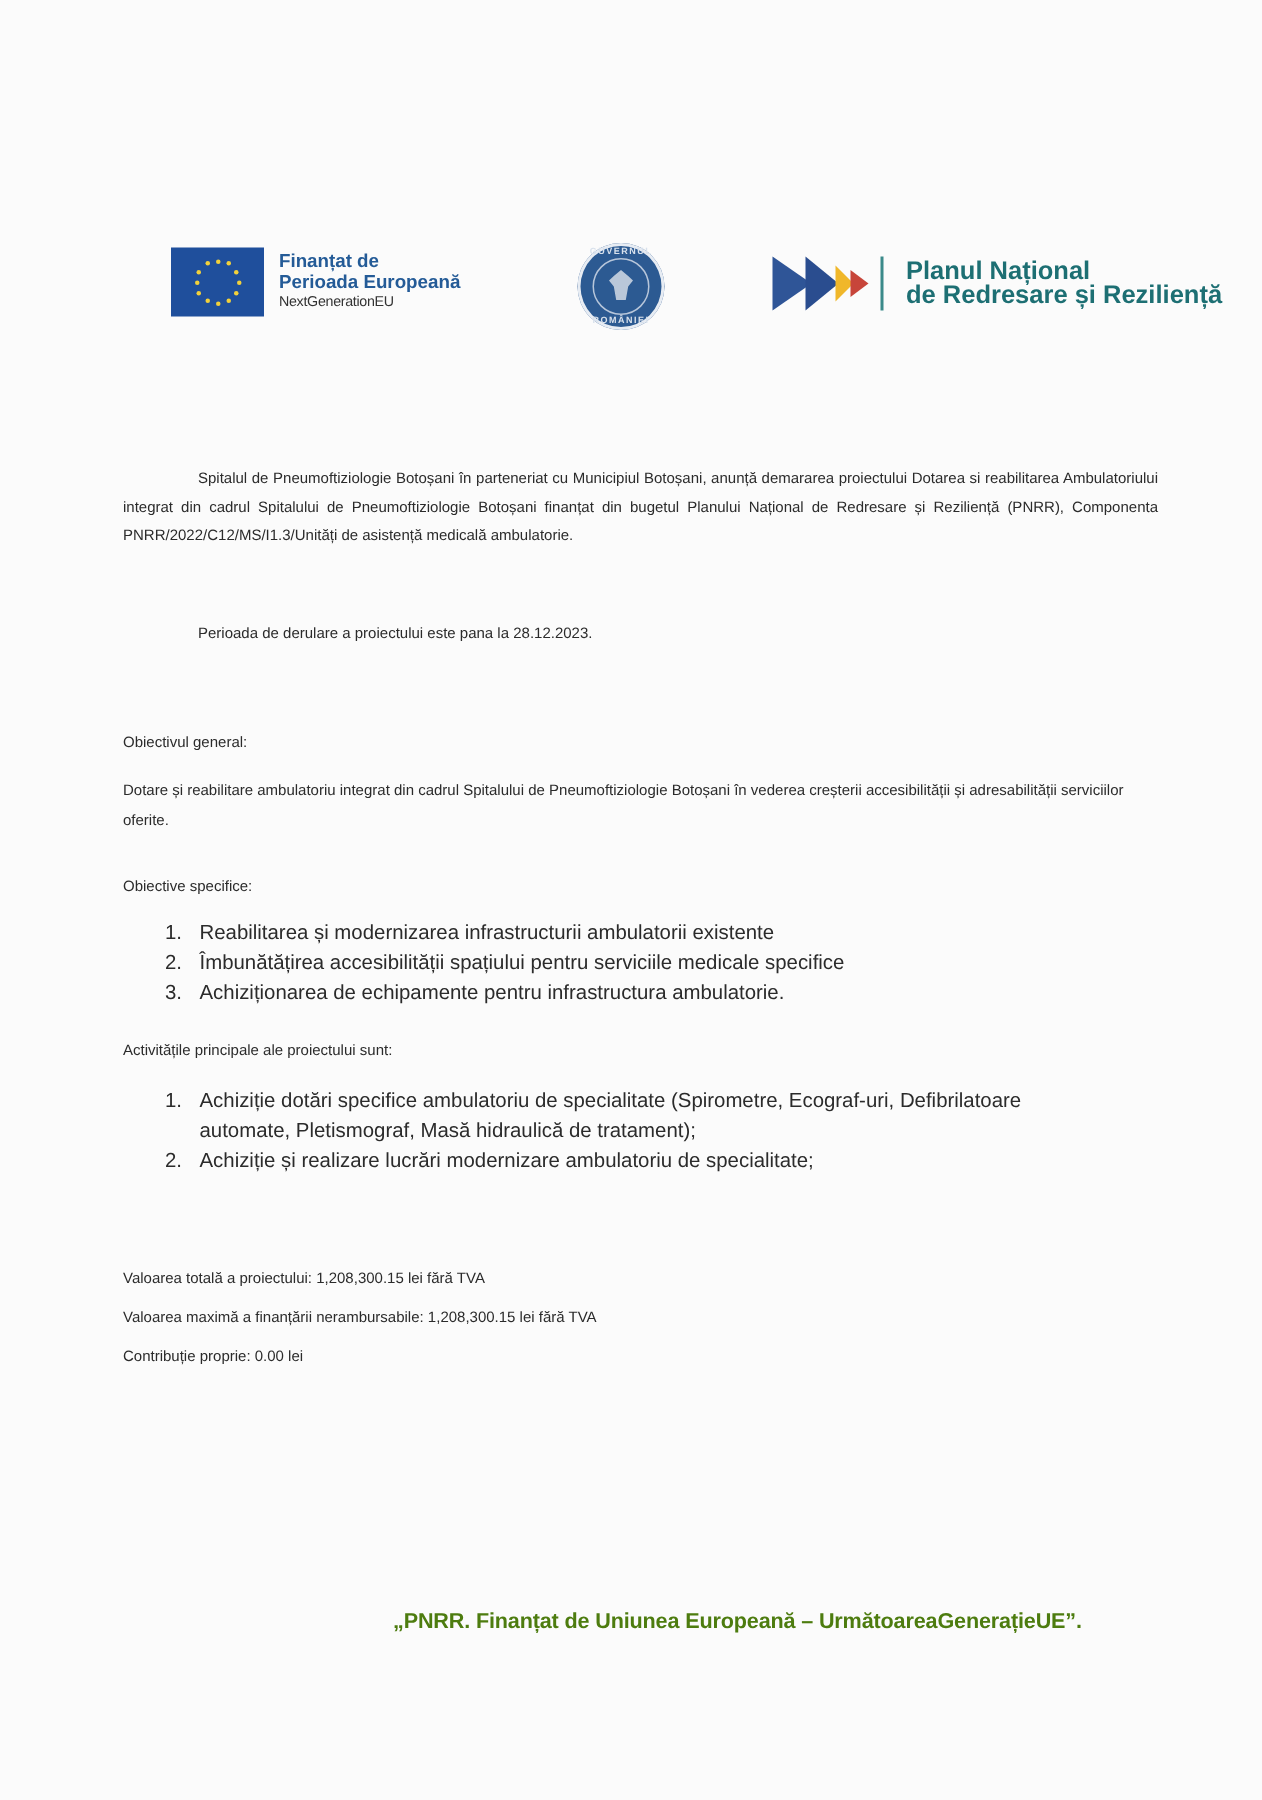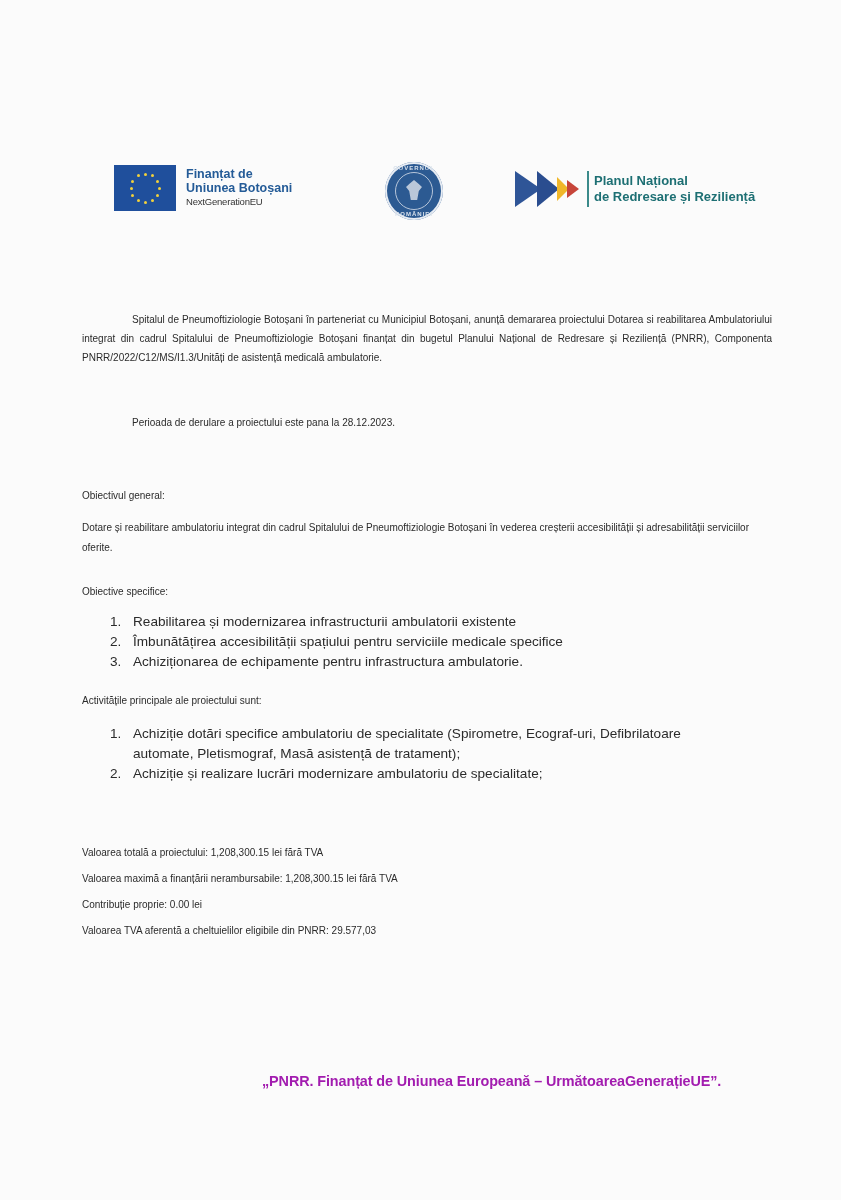--- a/index.html
+++ b/index.html
@@ -31,39 +31,39 @@
   .logo-gov .ring-bottom { position: absolute; left: 0; bottom: 3px; width: 58px; text-align: center; font-size: 6px; color: #d8e1ec; letter-spacing: 1px; font-weight: bold; }
 
   .logo-pnrr { position: absolute; left: 515px; top: 155px; display: flex; align-items: center; }
   .pnrr-mark { width: 68px; height: 36px; position: relative; }
   .pnrr-mark .tri { position: absolute; top: 0; width: 0; height: 0; border-top: 18px solid transparent; border-bottom: 18px solid transparent; }
   .pnrr-mark .t1 { left: 0; border-left: 26px solid #2f5597; }
   .pnrr-mark .t2 { left: 22px; border-left: 22px solid #2a4d8f; }
   .pnrr-mark .t3 { left: 42px; border-top-width: 12px; border-bottom-width: 12px; top: 6px; border-left: 12px solid #f0b72a; }
   .pnrr-mark .t4 { left: 52px; border-top-width: 9px; border-bottom-width: 9px; top: 9px; border-left: 12px solid #c7453a; }
   .pnrr-sep { width: 2px; height: 36px; background: #3b8a8a; margin-left: 4px; }
-  .pnrr-text { margin-left: 5px; color: #1d6f73; font-weight: bold; font-size: 13px; line-height: 16px; }
+  .pnrr-text { margin-left: 15px; color: #1d6f73; font-weight: bold; font-size: 17px; line-height: 16px; }
 
   
   .txt { position: absolute; font-size: 10px; line-height: 19px; color: #2b2b2b; }
   .para-main { left: 82px; top: 294px; width: 690px; text-align: justify; text-align-last: left; }
   .para-main .indent { display: inline-block; width: 50px; }
   .period { left: 132px; top: 397px; }
   .obj-gen-h { left: 82px; top: 470px; }
   .obj-gen { left: 82px; top: 502px; width: 700px; line-height: 20px; }
   .obj-spec-h { left: 82px; top: 566px; }
   .list { position: absolute; left: 110px; margin: 0; padding: 0; list-style: none; font-size: 13.6px; line-height: 20px; color: #2b2b2b; }
   .list li { display: flex; }
   .list .num { width: 23px; flex: none; }
   .list-spec { top: 596px; }
   .act-h { left: 82px; top: 675px; }
   .list-act { top: 708px; width: 620px; }
   .fin { left: 82px; width: 560px; }
   .fin1 { top: 827px; } .fin2 { top: 853px; } .fin3 { top: 879px; } .fin4 { top: 905px; }
-  .footer-quote { position: absolute; left: 262px; top: 1057px; font-weight: bold; font-size: 14.4px; color: #a21caf; letter-spacing: -0.1px; }
+  .footer-quote { position: absolute; left: 262px; top: 1057px; font-weight: bold; font-size: 14.4px; color: #4d7c0f; letter-spacing: -0.1px; }
 </style>
 </head>
 <body>
 
 <div class="page">
 
   <div class="logo-eu">
     <div class="eu-flag" id="eu-flag" style="background: rgb(31, 79, 156);">
         <span class="star" style="left: 43.5px; top: 21.5px; background: rgb(242, 209, 59);"></span>
         <span class="star" style="left: 41.6244px; top: 28.5px; background: rgb(242, 209, 59);"></span>
@@ -73,21 +73,21 @@
         <span class="star" style="left: 17.3756px; top: 28.5px; background: rgb(242, 209, 59);"></span>
         <span class="star" style="left: 15.5px; top: 21.5px; background: rgb(242, 209, 59);"></span>
         <span class="star" style="left: 17.3756px; top: 14.5px; background: rgb(242, 209, 59);"></span>
         <span class="star" style="left: 22.5px; top: 9.37564px; background: rgb(242, 209, 59);"></span>
         <span class="star" style="left: 29.5px; top: 7.5px; background: rgb(242, 209, 59);"></span>
         <span class="star" style="left: 36.5px; top: 9.37564px; background: rgb(242, 209, 59);"></span>
         <span class="star" style="left: 41.6244px; top: 14.5px; background: rgb(242, 209, 59);"></span>
       </div>
     <div class="eu-text">
       <div class="l1">Finanțat de</div>
-      <div class="l2">Uniunea Botoșani</div>
+      <div class="l2">Perioada Europeană</div>
       <div class="l3">NextGenerationEU</div>
     </div>
   </div>
 
   <div class="logo-gov">
     <div class="ring-top">GUVERNUL</div>
     <div class="inner"></div>
     <div class="eagle"></div>
     <div class="ring-bottom">ROMÂNIEI</div>
   </div>
@@ -126,27 +126,26 @@
     <li>
         <span class="num">3.</span>
         <span>Achiziționarea de echipamente pentru infrastructura ambulatorie.</span>
       </li>
   </ul>
 
   <div class="txt act-h">Activitățile principale ale proiectului sunt:</div>
   <ul class="list list-act">
     <li>
         <span class="num">1.</span>
-        <span>Achiziție dotări specifice ambulatoriu de specialitate (Spirometre, Ecograf-uri, Defibrilatoare automate, Pletismograf, Masă asistență de tratament);</span>
+        <span>Achiziție dotări specifice ambulatoriu de specialitate (Spirometre, Ecograf-uri, Defibrilatoare automate, Pletismograf, Masă hidraulică de tratament);</span>
       </li>
     <li>
         <span class="num">2.</span>
         <span>Achiziție și realizare lucrări modernizare ambulatoriu de specialitate;</span>
       </li>
   </ul>
 
   <div class="txt fin fin1">Valoarea totală a proiectului: 1,208,300.15 lei fără TVA</div>
   <div class="txt fin fin2">Valoarea maximă a finanțării nerambursabile: 1,208,300.15 lei fără TVA</div>
   <div class="txt fin fin3">Contribuție proprie: 0.00 lei</div>
-  <div class="txt fin fin4">Valoarea TVA aferentă a cheltuielilor eligibile din PNRR: 29.577,03</div>
 
   <div class="footer-quote">„PNRR. Finanțat de Uniunea Europeană – UrmătoareaGenerațieUE”.</div>
 </div>
 
 </body></html>

